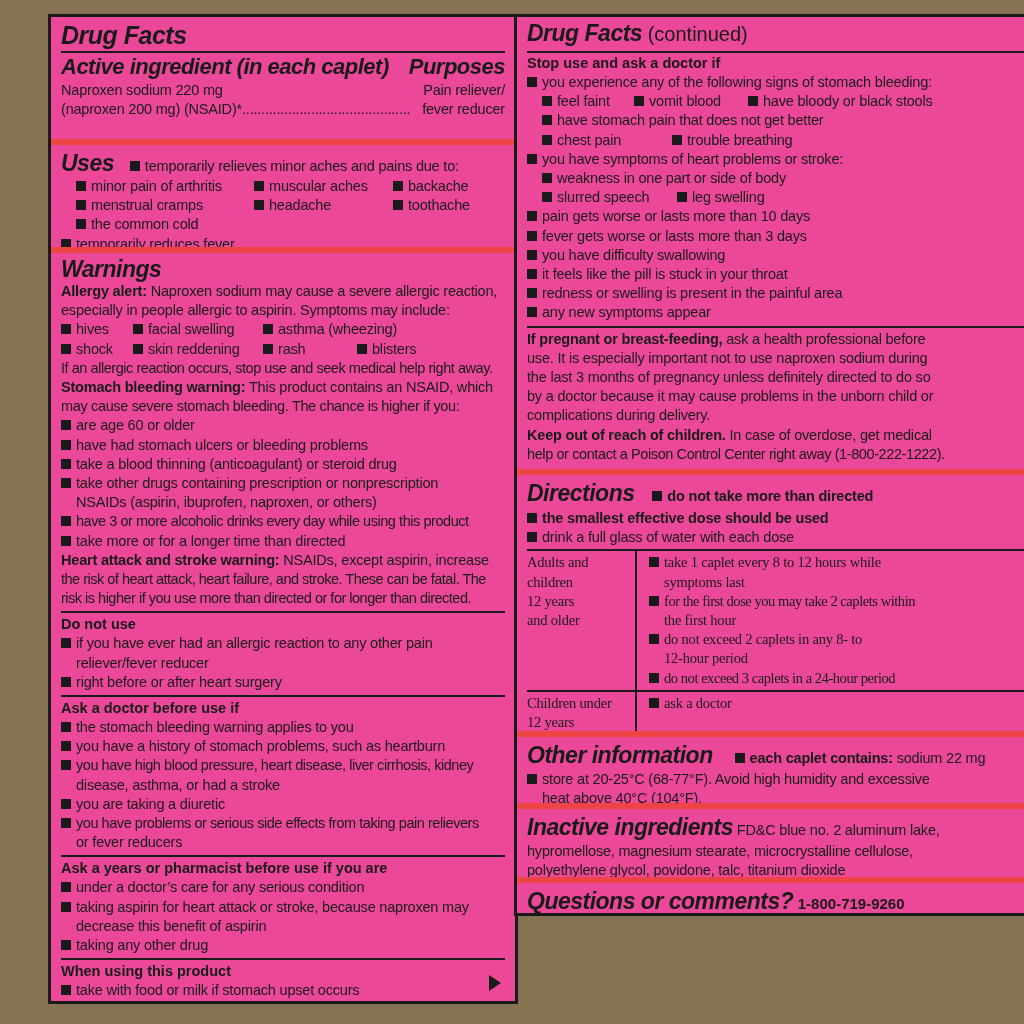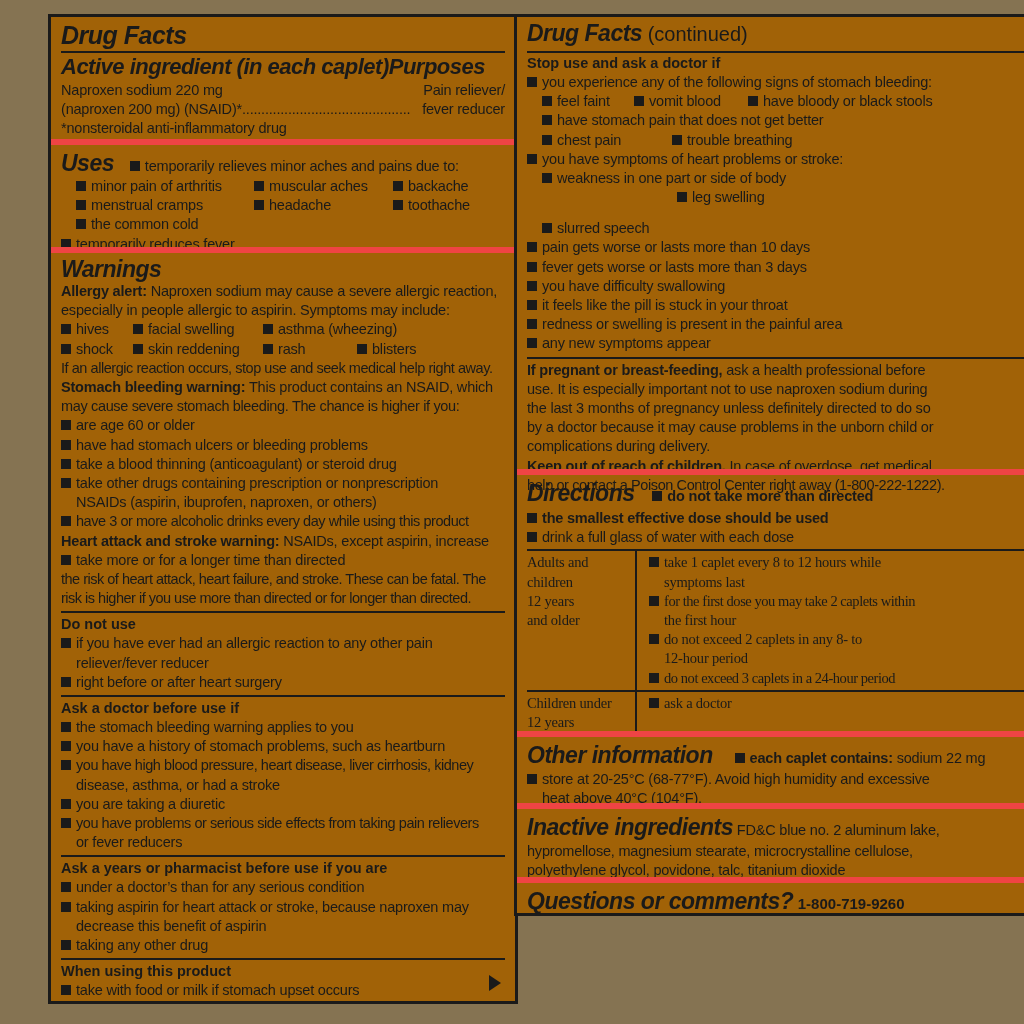--- a/index.html
+++ b/index.html
@@ -1,18 +1,18 @@
 <!DOCTYPE html>
 <html><head>
 <meta charset="utf-8">
 <style>
   html, body { margin:0; padding:0; }
   body { width:1024px; height:1024px; background:#857352; position:relative; overflow:hidden;
          font-family:"Liberation Sans", sans-serif; color:#1a1a1a; }
-  .panel { position:absolute; background:#a16207; border:3px solid #1a1a1a; box-sizing:border-box; }
+  .panel { position:absolute; background:#ec4899; border:3px solid #1a1a1a; box-sizing:border-box; }
   .sec { position:absolute; left:0; right:0; box-sizing:border-box; padding:0 10px; }
   .sec + .sec { }
   .thick { border-top:6px solid #ef4444; }
   .thin-rule { border-top:2px solid #1a1a1a; margin:3px 0 2px 0; }
   .hd { font-weight:bold; font-style:italic; font-size:23px; letter-spacing:-0.5px; line-height:28px; }
   .t { font-size:14.5px; line-height:19.2px; letter-spacing:-0.2px; white-space:nowrap; }
   .b { font-weight:bold; }
   .sq { display:inline-block; width:10px; height:10px; background:#1a1a1a; margin-right:5px; vertical-align:0px; }
   .ind { padding-left:15px; }
   .hang { padding-left:15px; }
@@ -25,34 +25,33 @@
   table.dir td.c2 { padding:2px 0 2px 12px; }
 </style>
 </head>
 <body>
 
 <div class="panel" style="left:48px;top:14px;width:470px;height:990px;">
 
   <div class="sec" style="top:2px;height:122px;">
     <div class="hd" style="font-size:25px;line-height:32px;">Drug Facts</div>
     <div class="thin-rule" style="margin:0;"></div>
-    <div style="display:flex;">
+    <div style="display:flex;justify-content:space-between;">
       <span class="hd" style="font-size:22px;">Active ingredient (in each caplet)</span>
       <span class="hd" style="font-size:22px;">Purposes</span>
     </div>
     <div class="t" style="display:flex;justify-content:space-between;">
       <span>Naproxen sodium 220 mg</span>
       <span>Pain reliever/</span>
     </div>
     <div class="t" style="display:flex;overflow:hidden;">
       <span>(naproxen 200 mg) (NSAID)*</span>
       <span style="flex:1;overflow:hidden;">............................................</span>
       <span>fever reducer</span>
     </div>
-    <div class="t">*nonsteroidal anti-inflammatory drug</div>
   </div>
 
   <div class="sec thick" style="top:122px;height:110px;padding-top:4px;">
     <div class="t">
       <span class="hd" style="margin-right:12px;">Uses</span>
       <span class="sq"></span><span>temporarily relieves minor aches and pains due to:</span>
     </div>
     <div class="t ind" style="display:grid;grid-template-columns:178px 139px auto;">
       <span><span class="sq"></span><span>minor pain of arthritis</span></span>
       <span><span class="sq"></span><span>muscular aches</span></span>
@@ -80,22 +79,22 @@
     </div>
     <div class="t" style="letter-spacing:-0.45px;">If an allergic reaction occurs, stop use and seek medical help right away.</div>
     <div class="t"><span class="b">Stomach bleeding warning:</span><span> This product contains an NSAID, which</span></div>
     <div class="t" style="letter-spacing:-0.35px;">may cause severe stomach bleeding. The chance is higher if you:</div>
     <div class="t"><span class="sq"></span><span>are age 60 or older</span></div>
     <div class="t"><span class="sq"></span><span>have had stomach ulcers or bleeding problems</span></div>
     <div class="t"><span class="sq"></span><span>take a blood thinning (anticoagulant) or steroid drug</span></div>
     <div class="t"><span class="sq"></span><span>take other drugs containing prescription or nonprescription</span></div>
     <div class="t hang">NSAIDs (aspirin, ibuprofen, naproxen, or others)</div>
     <div class="t" style="letter-spacing:-0.45px;"><span class="sq"></span><span>have 3 or more alcoholic drinks every day while using this product</span></div>
+    <div class="t"><span class="sq"></span><span>take more or for a longer time than directed</span></div>
     <div class="t"><span class="b">Heart attack and stroke warning:</span><span> NSAIDs, except aspirin, increase</span></div>
-    <div class="t"><span class="sq"></span><span>take more or for a longer time than directed</span></div>
     <div class="t" style="letter-spacing:-0.5px;">the risk of heart attack, heart failure, and stroke. These can be fatal. The</div>
     <div class="t" style="letter-spacing:-0.5px;">risk is higher if you use more than directed or for longer than directed.</div>
 
     <div class="thin-rule"></div>
     <div class="sub">Do not use</div>
     <div class="t"><span class="sq"></span><span>if you have ever had an allergic reaction to any other pain</span></div>
     <div class="t hang">reliever/fever reducer</div>
     <div class="t"><span class="sq"></span><span>right before or after heart surgery</span></div>
 
     <div class="thin-rule"></div>
@@ -103,21 +102,21 @@
     <div class="t"><span class="sq"></span><span>the stomach bleeding warning applies to you</span></div>
     <div class="t"><span class="sq"></span><span>you have a history of stomach problems, such as heartburn</span></div>
     <div class="t" style="letter-spacing:-0.45px;"><span class="sq"></span><span>you have high blood pressure, heart disease, liver cirrhosis, kidney</span></div>
     <div class="t hang">disease, asthma, or had a stroke</div>
     <div class="t"><span class="sq"></span><span>you are taking a diuretic</span></div>
     <div class="t" style="letter-spacing:-0.45px;"><span class="sq"></span><span>you have problems or serious side effects from taking pain relievers</span></div>
     <div class="t hang">or fever reducers</div>
 
     <div class="thin-rule"></div>
     <div class="sub">Ask a years or pharmacist before use if you are</div>
-    <div class="t"><span class="sq"></span><span>under a doctor’s than for any serious condition</span></div>
+    <div class="t"><span class="sq"></span><span>under a doctor’s care for any serious condition</span></div>
     <div class="t"><span class="sq"></span><span>taking aspirin for heart attack or stroke, because naproxen may</span></div>
     <div class="t hang">decrease this benefit of aspirin</div>
     <div class="t"><span class="sq"></span><span>taking any other drug</span></div>
 
     <div class="thin-rule"></div>
     <div class="sub">When using this product</div>
     <div class="t"><span class="sq"></span><span>take with food or milk if stomach upset occurs</span></div>
   </div>
   <div class="arrow"></div>
 </div>
@@ -137,21 +136,21 @@
       <span><span class="sq"></span><span>have bloody or black stools</span></span>
     </div>
     <div class="t ind"><span class="sq"></span><span>have stomach pain that does not get better</span></div>
     <div class="t ind" style="display:flex;">
       <span style="width:130px;"><span class="sq"></span><span>chest pain</span></span>
       <span><span class="sq"></span><span>trouble breathing</span></span>
     </div>
     <div class="t"><span class="sq"></span><span>you have symptoms of heart problems or stroke:</span></div>
     <div class="t ind"><span class="sq"></span><span>weakness in one part or side of body</span></div>
     <div class="t ind" style="display:flex;">
-      <span style="width:135px;margin-top:31px;"><span class="sq"></span><span>slurred speech</span></span>
+      <span style="width:135px;"><span class="sq"></span><span>slurred speech</span></span>
       <span><span class="sq"></span><span>leg swelling</span></span>
     </div>
     <div class="t"><span class="sq"></span><span>pain gets worse or lasts more than 10 days</span></div>
     <div class="t"><span class="sq"></span><span>fever gets worse or lasts more than 3 days</span></div>
     <div class="t"><span class="sq"></span><span>you have difficulty swallowing</span></div>
     <div class="t"><span class="sq"></span><span>it feels like the pill is stuck in your throat</span></div>
     <div class="t"><span class="sq"></span><span>redness or swelling is present in the painful area</span></div>
     <div class="t"><span class="sq"></span><span>any new symptoms appear</span></div>
 
     <div class="thin-rule"></div>

